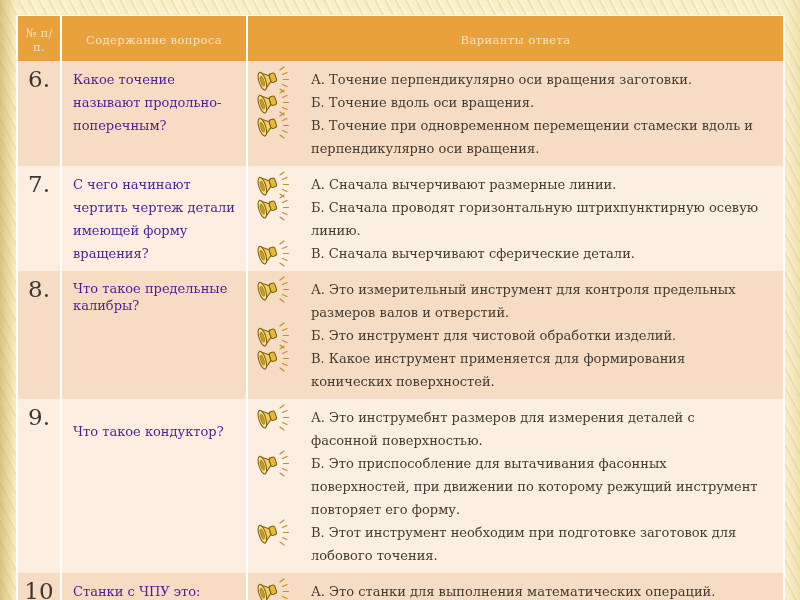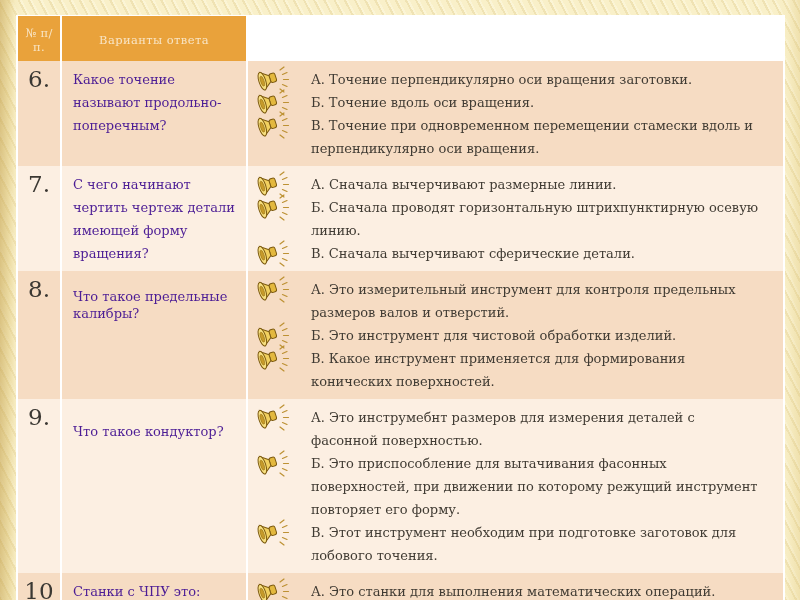--- a/index.html
+++ b/index.html
@@ -33,21 +33,21 @@
   .rowA .cell{background:#f6dcc3;}
   .rowB .cell{background:#fcefe2;}
   .r6{min-height:96px;} .r7{min-height:90px;} .r8{min-height:96px;}
   .r9{min-height:120px;} .r10{min-height:116px;}
   .c-num{
     text-align:center;font-size:23px;color:#3b3833;padding-top:5px;
   }
   .c-q{
     font-size:13px;line-height:23px;color:#4c1d95;padding:7px 6px 4px 11px;
   }
-  .r8 .c-q{line-height:17px;padding-top:17px;}
+  .r8 .c-q{line-height:17px;padding-top:9px;}
   .r9 .c-q{padding-top:21px;}
   .c-a{
     font-size:13px;line-height:23px;color:#403b33;
     padding:7px 23px 4px 63px;
   }
   .opt{position:relative;}
   .spk{
     position:absolute;left:-55px;top:-2px;width:34px;height:27px;cursor:pointer;
   }
   .defs{position:absolute;width:0;height:0;}
@@ -74,20 +74,21 @@
           <ellipse cx="6" cy="13" rx="1.7" ry="5.2" fill="#c79b2a" stroke="#9a7416" stroke-width="0.6"></ellipse>
         </g>
       </g>
     </defs>
   </svg>
 
   <div class="qtable">
 
     <div class="trow head">
       <div class="cell">№ п/п.</div>
+      <div class="cell">Содержание вопроса</div>
       <div class="cell">Варианты ответа</div>
     </div>
 
     <div class="trow rowA r6">
       <div class="cell c-num">6.</div>
       <div class="cell c-q">Какое точение называют продольно-поперечным?</div>
       <div class="cell c-a">
         <div class="opt">
           <svg class="spk" viewBox="0 0 34 27">
               <use href="#spk-icon"></use>

